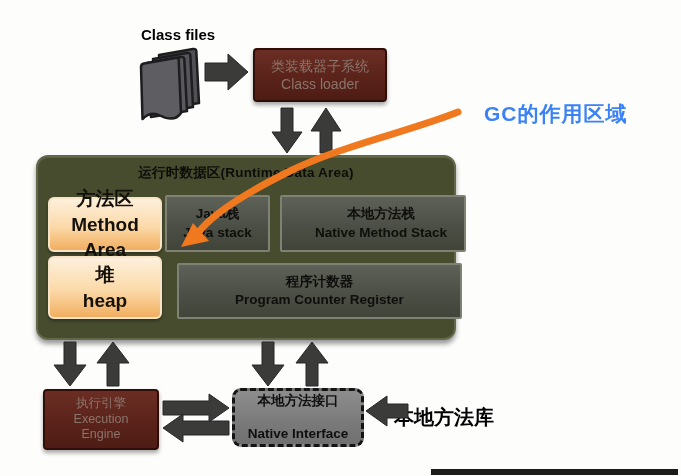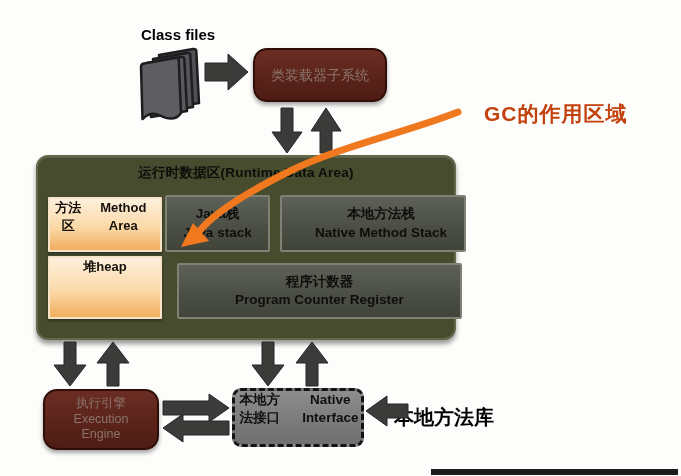--- a/index.html
+++ b/index.html
@@ -7,64 +7,64 @@
     position:relative;width:681px;height:476px;overflow:hidden;
     background:#fdfdfc;
     font-family:"Liberation Sans","DejaVu Sans",sans-serif;
     -webkit-font-smoothing:antialiased;
   }
   .abs{position:absolute;}
   .lbl{color:#000000;font-weight:bold;}
   
   .maroon{
     background:linear-gradient(180deg,#6b2d23 0%,#5d251c 45%,#4e1c14 100%);
-    border:2px solid #2f0e08;border-radius:14px;
+    border:2px solid #2f0e08;border-radius:4px;
     box-shadow:0 3px 4px rgba(0,0,0,.35);
     color:#8a746b;text-align:center;
     display:flex;flex-direction:column;justify-content:center;
     line-height:1.3;
   }
   
   .olive{
     background:#474c2f;
     border:2px solid #62684a;border-radius:12px;
     box-shadow:0 4px 5px rgba(0,0,0,.4), inset 0 1px 0 rgba(255,255,255,.12);
   }
   .olive-title{
     position:absolute;left:0;right:0;top:7px;text-align:center;
     color:#0d0d0a;font-size:13.5px;font-weight:bold;letter-spacing:.2px;
   }
   
   .peach{
     background:linear-gradient(180deg,#fdf0dc 0%,#fbd9a8 55%,#f1ae5f 100%);
-    border:2px solid #f7e4c6;border-radius:1px;
+    border:2px solid #f7e4c6;border-radius:6px;
     color:#14100a;text-align:center;font-weight:bold;
-    display:flex;flex-direction:row;justify-content:center;
-    line-height:1.35;font-size:13px;
+    display:flex;flex-direction:column;justify-content:center;
+    line-height:1.35;font-size:19px;
     box-shadow:0 2px 3px rgba(0,0,0,.35);
   }
   
   .gray{
     background:linear-gradient(180deg,#5e6157 0%,#4c4f45 55%,#414439 100%);
     border:2px solid #7e8174;border-radius:2px;
     color:#0e0e0c;text-align:center;font-weight:bold;
     display:flex;flex-direction:column;justify-content:center;
     line-height:1.35;font-size:13.5px;
   }
   
   .nif{
     background:linear-gradient(180deg,#8d8d8d 0%,#7a7a7a 60%,#707070 100%);
     border:3px dashed #141414;border-radius:9px;
     color:#0f0f0f;text-align:center;font-weight:bold;
-    display:flex;flex-direction:row;justify-content:center;
+    display:flex;flex-direction:column;justify-content:center;
     line-height:1.3;
     gap:15px;
   }
   .gc-text{
-    color:#c2410c;font-size:21px;font-weight:bold;letter-spacing:1px;
+    color:#3b82f6;font-size:21px;font-weight:bold;letter-spacing:1px;
   }
   svg{display:block;}
   .arrow-layer{pointer-events:none;z-index:6;}
   .box-layer{z-index:2;}
 </style>
 </head>
 <body>
 
 <div class="canvas">
 
@@ -75,20 +75,21 @@
       <path d="M22 10 L56 4 Q59 3.5 59.3 6 L62 58 L26 64 Z" fill="#515155" stroke="#1d1d1f" stroke-width="2.5" stroke-linejoin="round"></path>
       <path d="M16 14 L50 8 Q53 7.5 53.3 10 L56 62 L20 68 Z" fill="#56565a" stroke="#1d1d1f" stroke-width="2.5" stroke-linejoin="round"></path>
       <path d="M10 18 L44 12 Q47 11.5 47.3 14 L50 66 L14 72 Z" fill="#5a5a5e" stroke="#1d1d1f" stroke-width="2.5" stroke-linejoin="round"></path>
       <path d="M4 22 Q4 19 7 18.4 L38 13 Q41.5 12.4 41.7 15 L44 68
                C38 77 29 73.5 23 70.5 C16.5 67.3 10 69.5 5.5 74 Z" fill="#5e5e62" stroke="#1d1d1f" stroke-width="2.5" stroke-linejoin="round"></path>
     </svg>
   </div>
 
   <div class="abs maroon box-layer" style="left:253px;top:48px;width:130px;height:50px;font-size:14px;">
     <span>类装载器子系统</span>
+    <span>Class loader</span>
   </div>
 
   <div class="abs gc-text" style="left:484px;top:100px;">GC的作用区域</div>
 
   <div class="abs olive box-layer" style="left:36px;top:155px;width:416px;height:181px;">
     <div class="olive-title">运行时数据区(Runtime Data Area)</div>
 
     <div class="abs peach" style="left:10px;top:40px;width:110px;height:51px;">
       <span>方法区</span>
       <span>Method Area</span>

